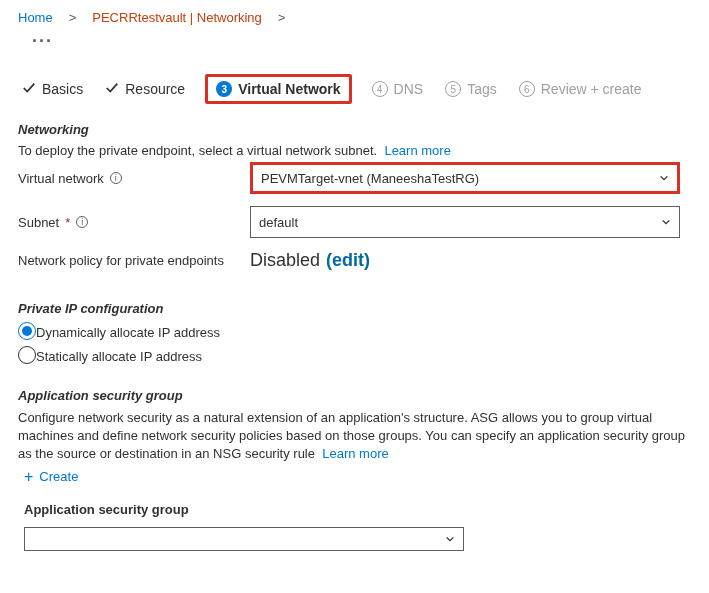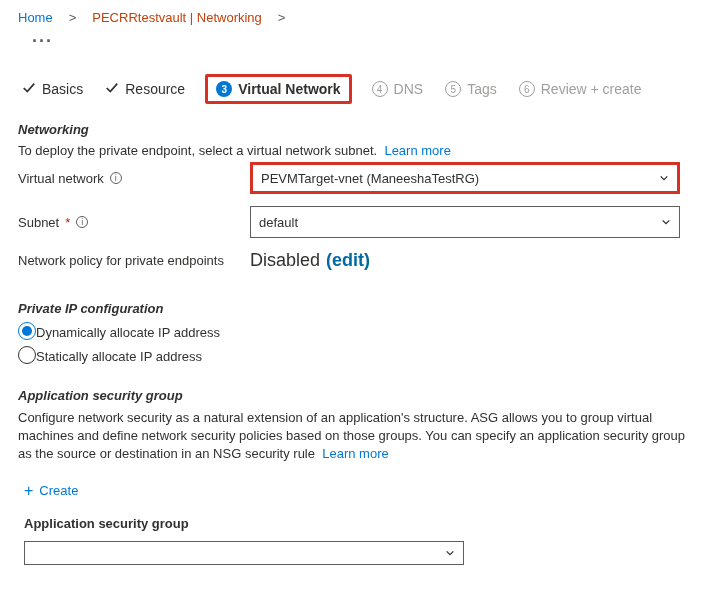--- a/index.html
+++ b/index.html
@@ -39,21 +39,21 @@
     .chev { width: 10px; height: 10px; }
     .static-value { font-size: 18px; display: flex; align-items: center; gap: 6px; }
     .edit-link { color: #0369a1; cursor: pointer; font-weight: bold; }
 
     .radio-group { margin: 6px 0 24px; }
     .radio-option { display: flex; align-items: flex-end; margin: 6px 0; cursor: pointer; }
     .radio { width: 18px; height: 18px; border: 1px solid #323130; border-radius: 50%; display: flex; align-items: center; justify-content: center; }
     .radio.selected { border-color: #0078d4; }
     .radio.selected::after { content: ""; width: 10px; height: 10px; background: #0078d4; border-radius: 50%; }
 
-    .asg-desc { font-size: 13px; color: #323130; line-height: 1.4; margin-bottom: 14px; }
+    .asg-desc { font-size: 13px; color: #323130; line-height: 1.4; }
     .create-btn { display: inline-flex; align-items: center; gap: 6px; color: #0078d4; font-size: 13px; cursor: pointer; margin: 4px 0 14px; padding-left: 6px; }
     .plus { font-size: 16px; font-weight: 300; }
 
     .asg-label { font-weight: 600; font-size: 13px; margin: 2px 0 10px 6px; }
     .asg-select { width: 440px; border: 1px solid #605e5c; height: 24px; display: flex; align-items: center; justify-content: flex-end; padding: 0 8px; cursor: pointer; margin-left: 6px; }
   </style>
 </head>
 <body>
 
 

